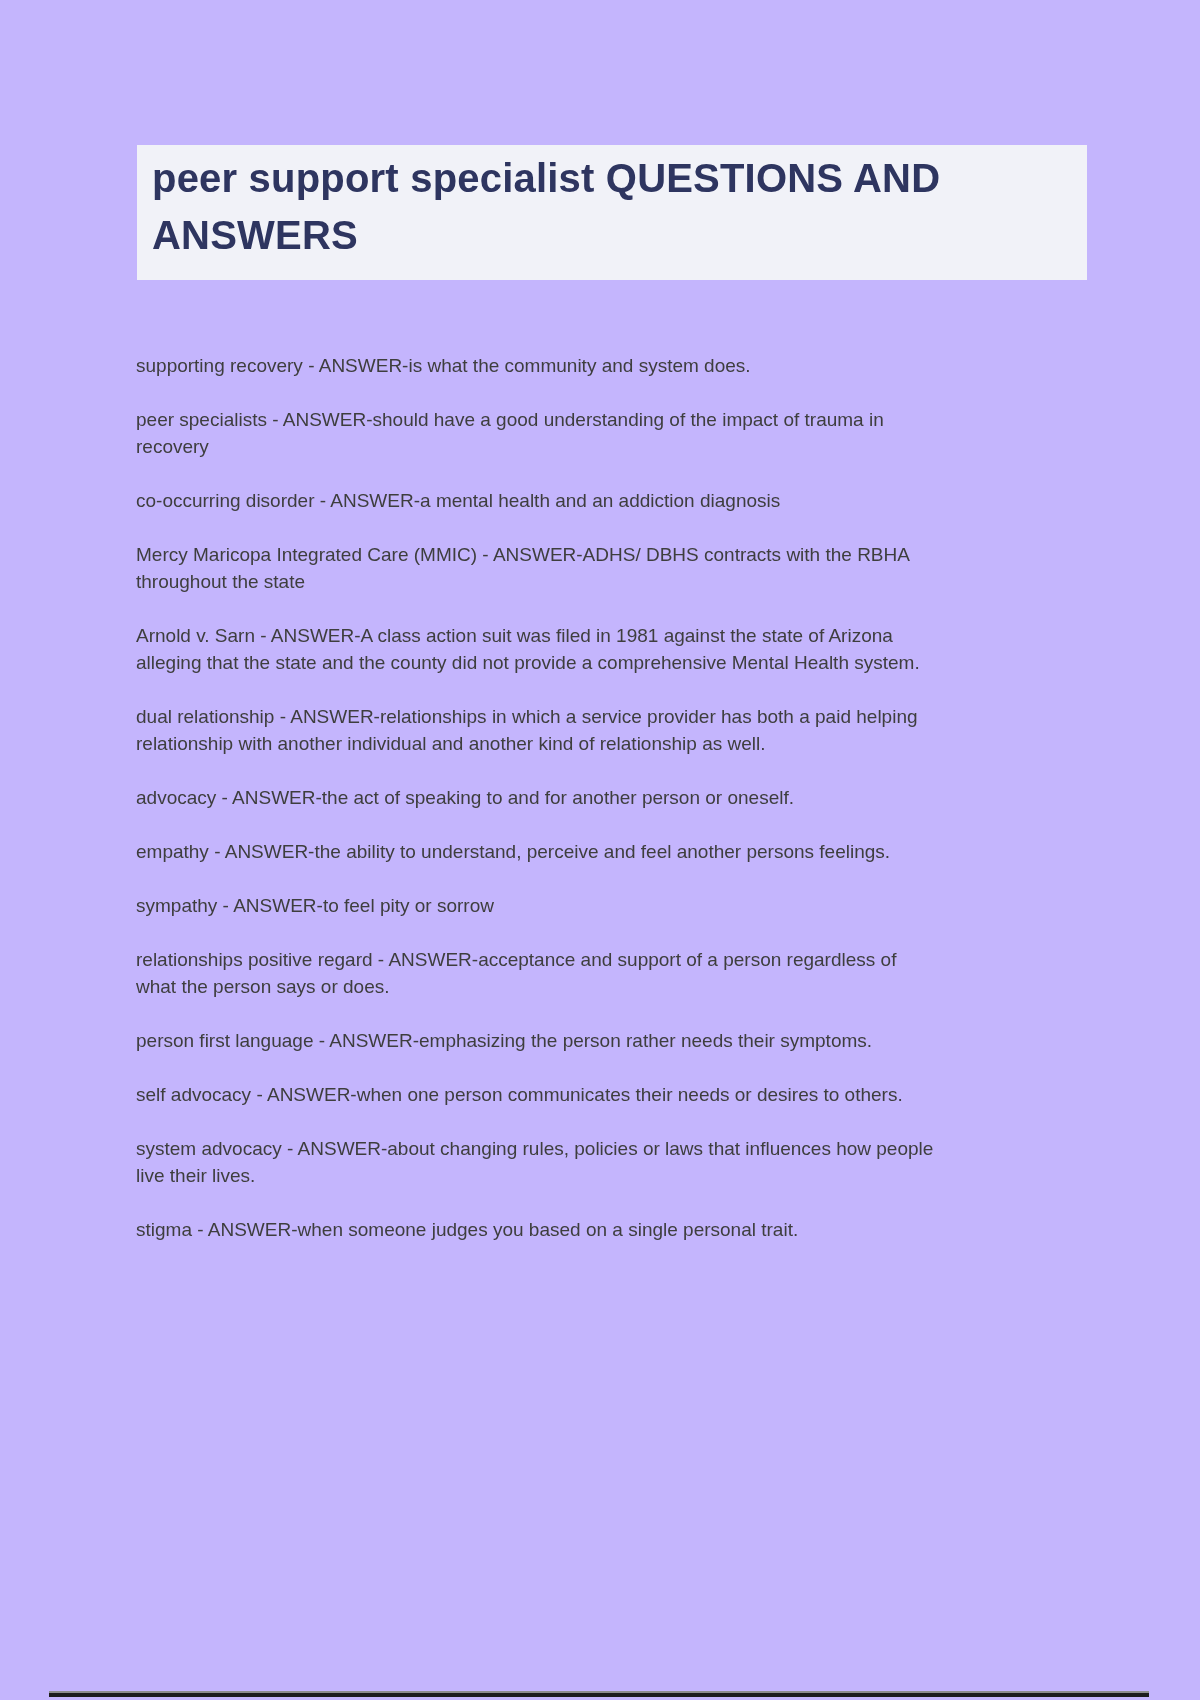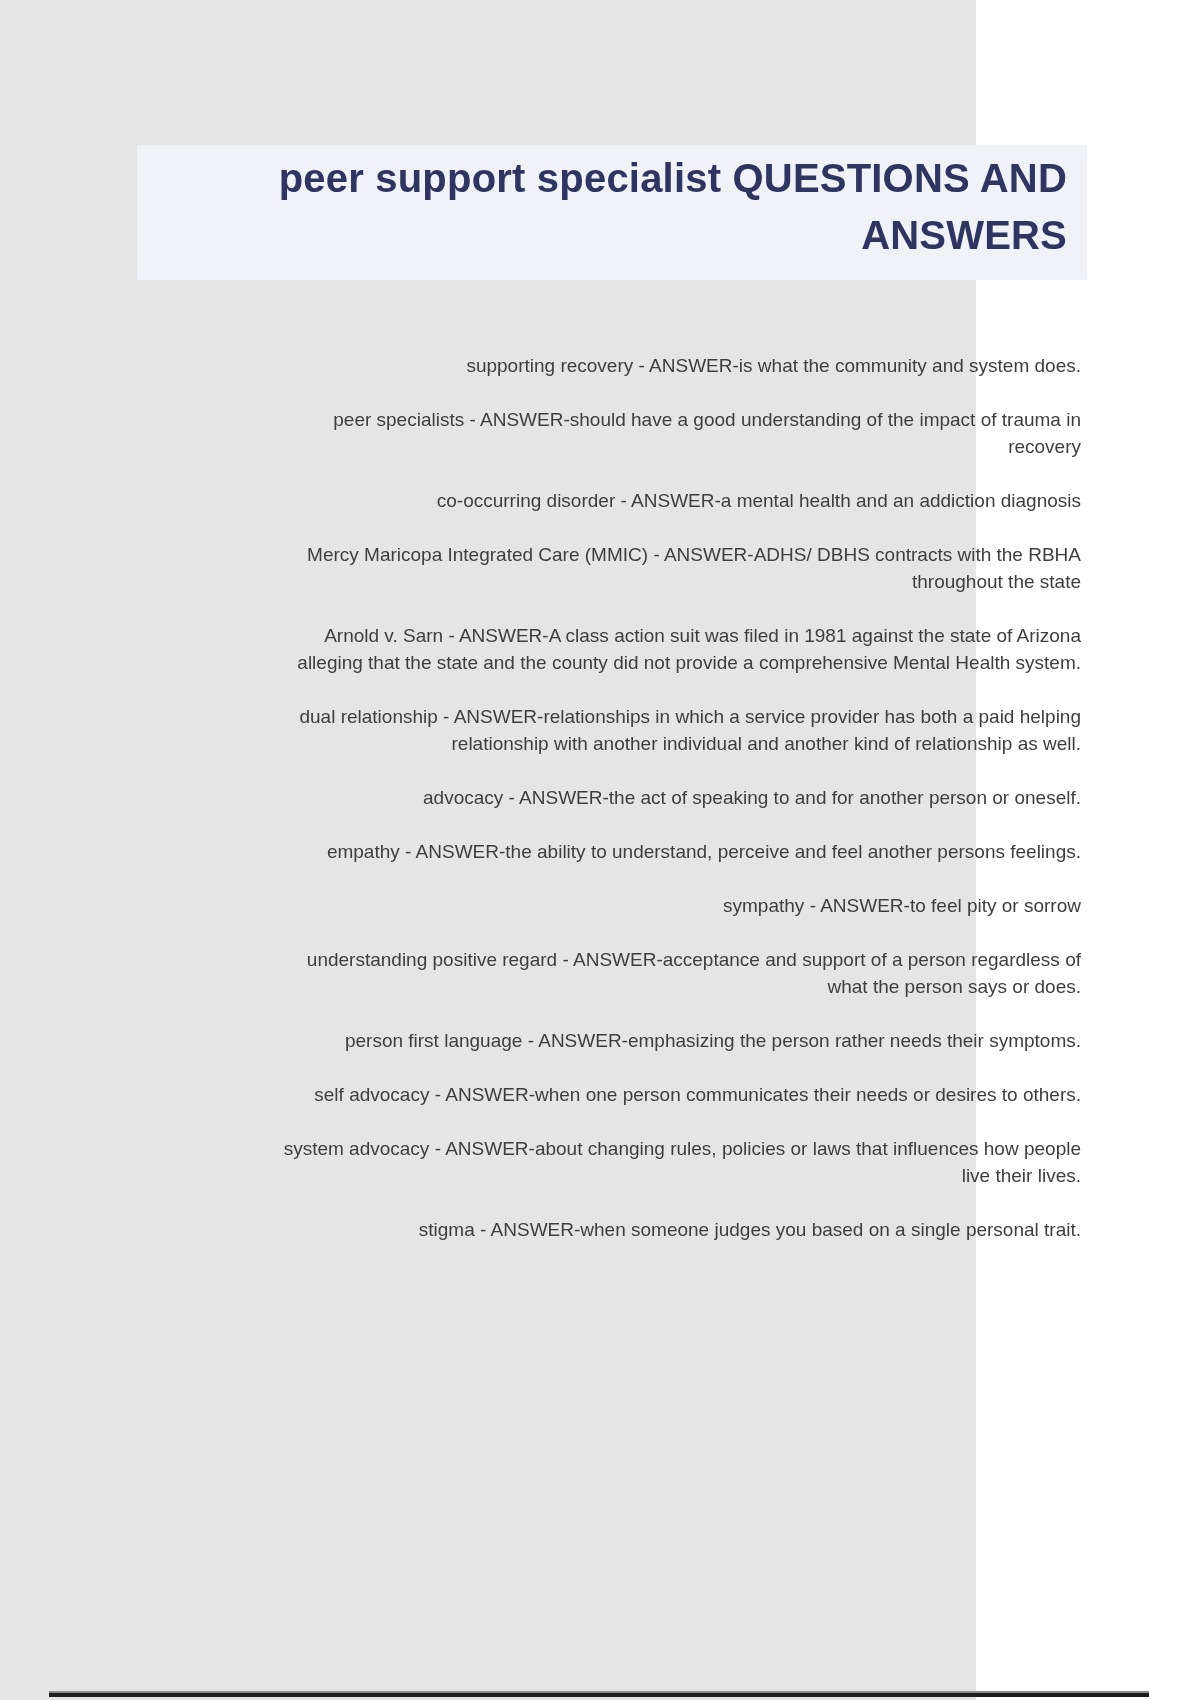--- a/index.html
+++ b/index.html
@@ -6,24 +6,23 @@
     margin: 0;
     padding: 0;
     width: 1200px;
     height: 1700px;
     background: #ffffff;
     font-family: "Liberation Sans", sans-serif;
     overflow: hidden;
   }
   .page {
     position: relative;
-    width: 976px;
+    width: 1200px;
     height: 1700px;
-    background: #e5e5e5;
-    text-align: right;
+    background: #c4b5fd;
   }
   .title-block {
     position: absolute;
     left: 137px;
     top: 145px;
     width: 950px;
     box-sizing: border-box;
     margin: 0;
     padding: 5px 20px 16px 15px;
     background: #f1f2f8;
@@ -69,21 +68,21 @@
       <p class="qa-item"><span>co-occurring disorder</span><span> - ANSWER-</span><span>a mental health and an addiction diagnosis</span></p>
       <p class="qa-item"><span>Mercy Maricopa Integrated Care (MMIC)</span><span> - ANSWER-</span><span>ADHS/ DBHS contracts with the RBHA
 throughout the state</span></p>
       <p class="qa-item"><span>Arnold v. Sarn</span><span> - ANSWER-</span><span>A class action suit was filed in 1981 against the state of Arizona
 alleging that the state and the county did not provide a comprehensive Mental Health system.</span></p>
       <p class="qa-item"><span>dual relationship</span><span> - ANSWER-</span><span>relationships in which a service provider has both a paid helping
 relationship with another individual and another kind of relationship as well.</span></p>
       <p class="qa-item"><span>advocacy</span><span> - ANSWER-</span><span>the act of speaking to and for another person or oneself.</span></p>
       <p class="qa-item"><span>empathy</span><span> - ANSWER-</span><span>the ability to understand, perceive and feel another persons feelings.</span></p>
       <p class="qa-item"><span>sympathy</span><span> - ANSWER-</span><span>to feel pity or sorrow</span></p>
-      <p class="qa-item"><span>understanding positive regard</span><span> - ANSWER-</span><span>acceptance and support of a person regardless of
+      <p class="qa-item"><span>relationships positive regard</span><span> - ANSWER-</span><span>acceptance and support of a person regardless of
 what the person says or does.</span></p>
       <p class="qa-item"><span>person first language</span><span> - ANSWER-</span><span>emphasizing the person rather needs their symptoms.</span></p>
       <p class="qa-item"><span>self advocacy</span><span> - ANSWER-</span><span>when one person communicates their needs or desires to others.</span></p>
       <p class="qa-item"><span>system advocacy</span><span> - ANSWER-</span><span>about changing rules, policies or laws that influences how people
 live their lives.</span></p>
       <p class="qa-item"><span>stigma</span><span> - ANSWER-</span><span>when someone judges you based on a single personal trait.</span></p>
     </div>
 
   <div class="bottom-rule"></div>
 </div>

